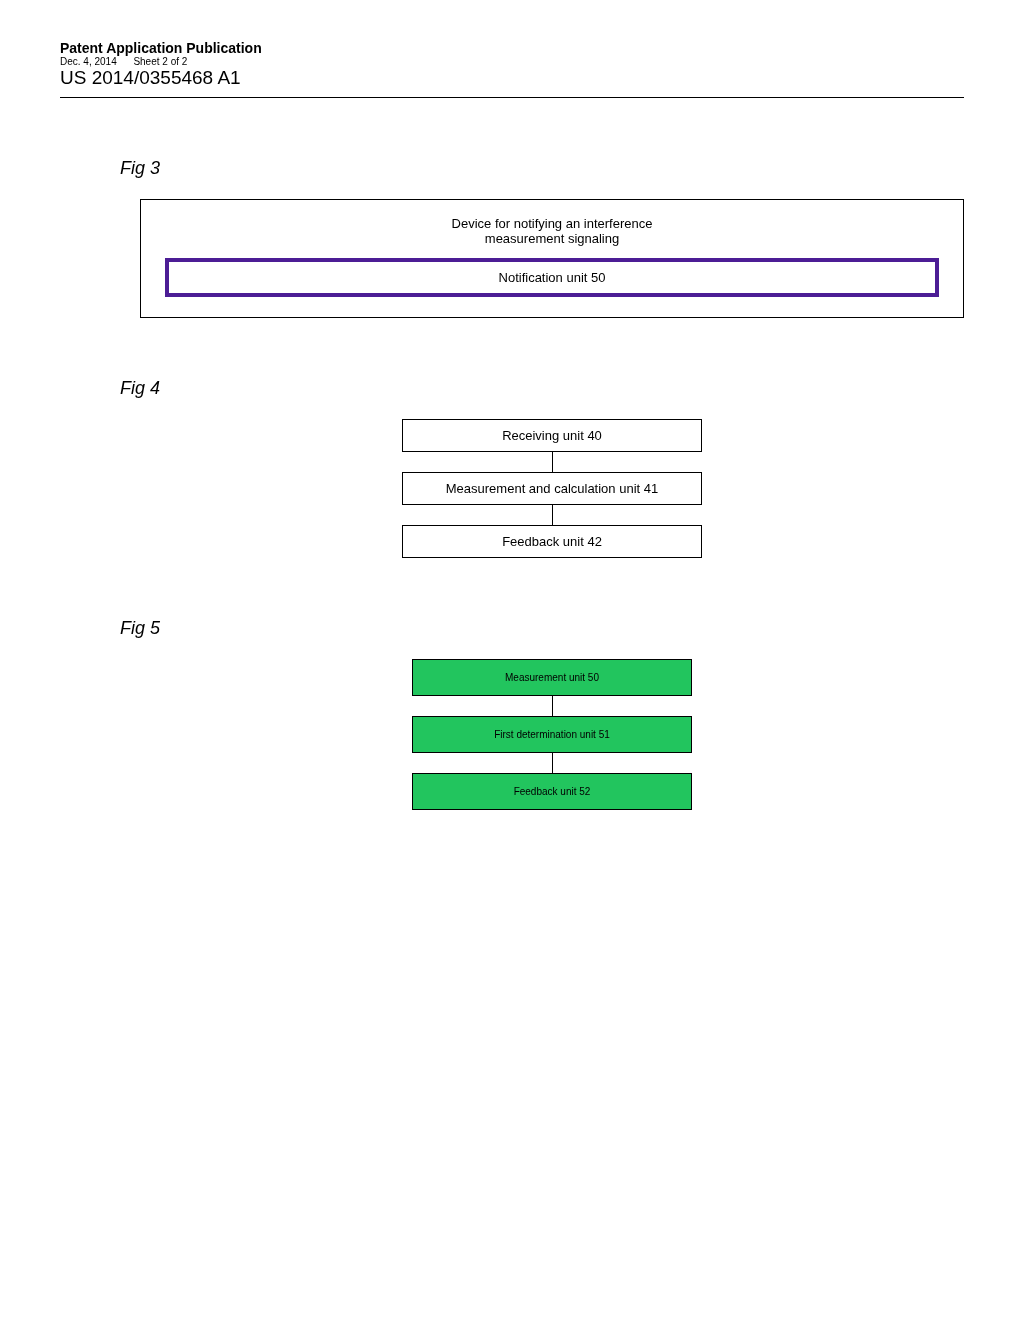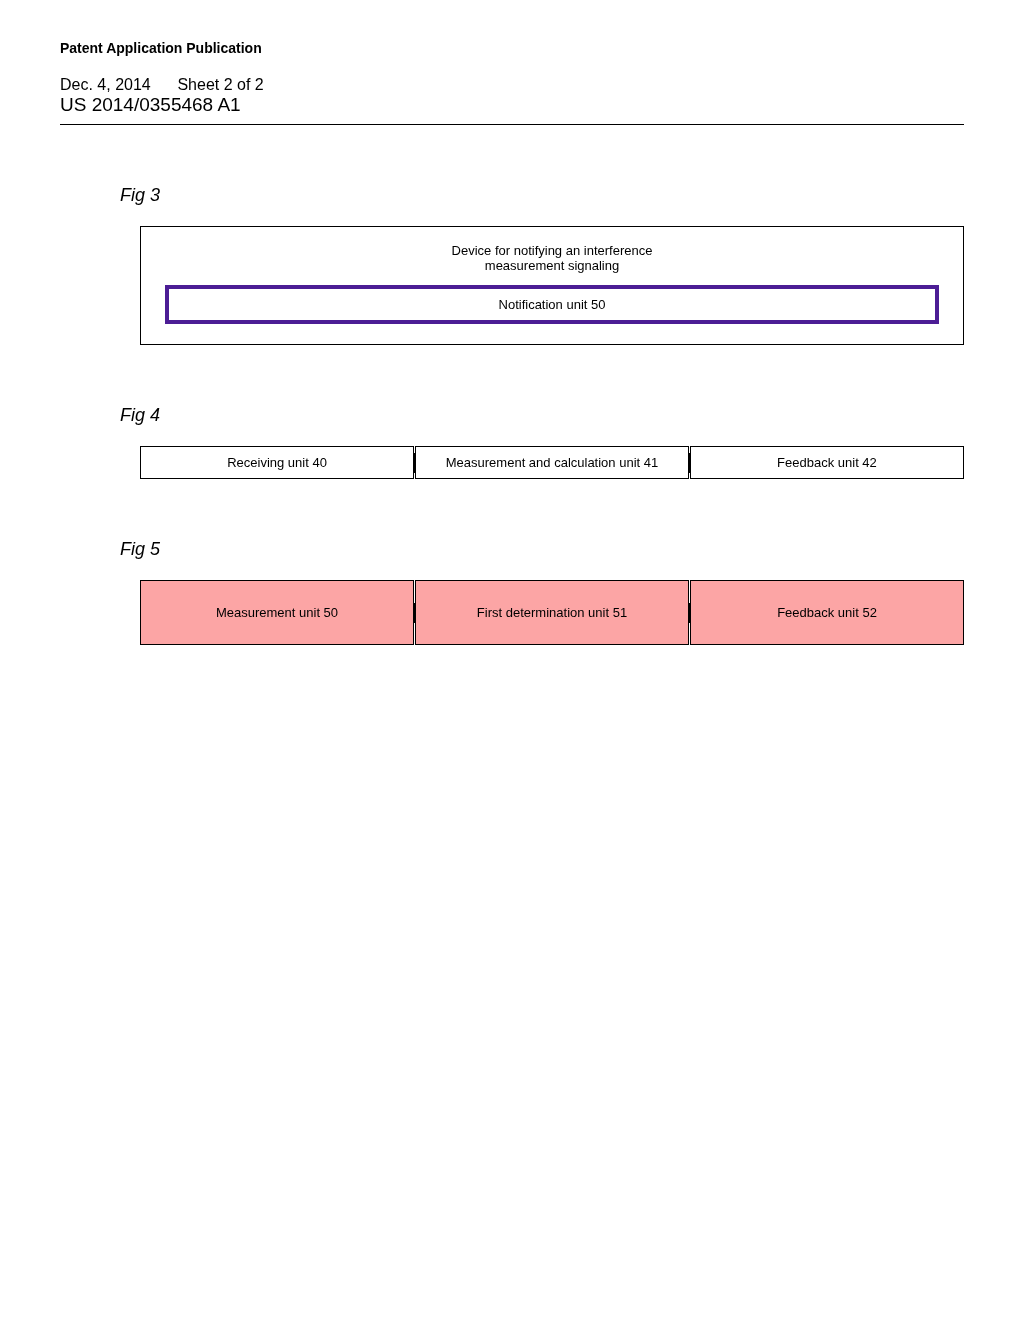--- a/index.html
+++ b/index.html
@@ -34,22 +34,21 @@
       margin-bottom: 60px;
       flex-direction: column;
     }
 
     .header-left {
       font-size: 14px;
       font-weight: bold;
     }
 
     .header-center {
-      font-size: 16px;
-      margin-top: 20px;
+      font-size: 10px;
     }
 
     .header-right {
       font-size: 19px;
     }
 
     
     .figure-section {
       margin-bottom: 60px;
     }
@@ -84,45 +83,45 @@
     .fig3-inner {
       border: 4px solid #4c1d95;
       padding: 8px 20px;
       text-align: center;
       font-size: 13px;
     }
 
     
     .flow-box {
       border: 1px solid #000;
-      padding: 24px 0;
+      padding: 12px 0;
       text-align: center;
-      font-size: 13px;
-      background: #fca5a5;
+      font-size: 10px;
+      background: #22c55e;
       width: 280px;
     }
 
     .flow-box-wide {
       border: 1px solid #000;
       padding: 8px 0;
       text-align: center;
       font-size: 13px;
       background: #ffffff;
       width: 300px;
     }
 
     .connector-line {
       width: 1px;
       height: 20px;
       background: #000;
     }
 
     .flow-diagram {
       display: flex;
-      flex-direction: row;
+      flex-direction: column;
       align-items: center;
     }
   </style>
 </head>
 <body>
 
 <div class="page">
 
   <div class="header">
     <div class="header-left">Patent Application Publication</div>

